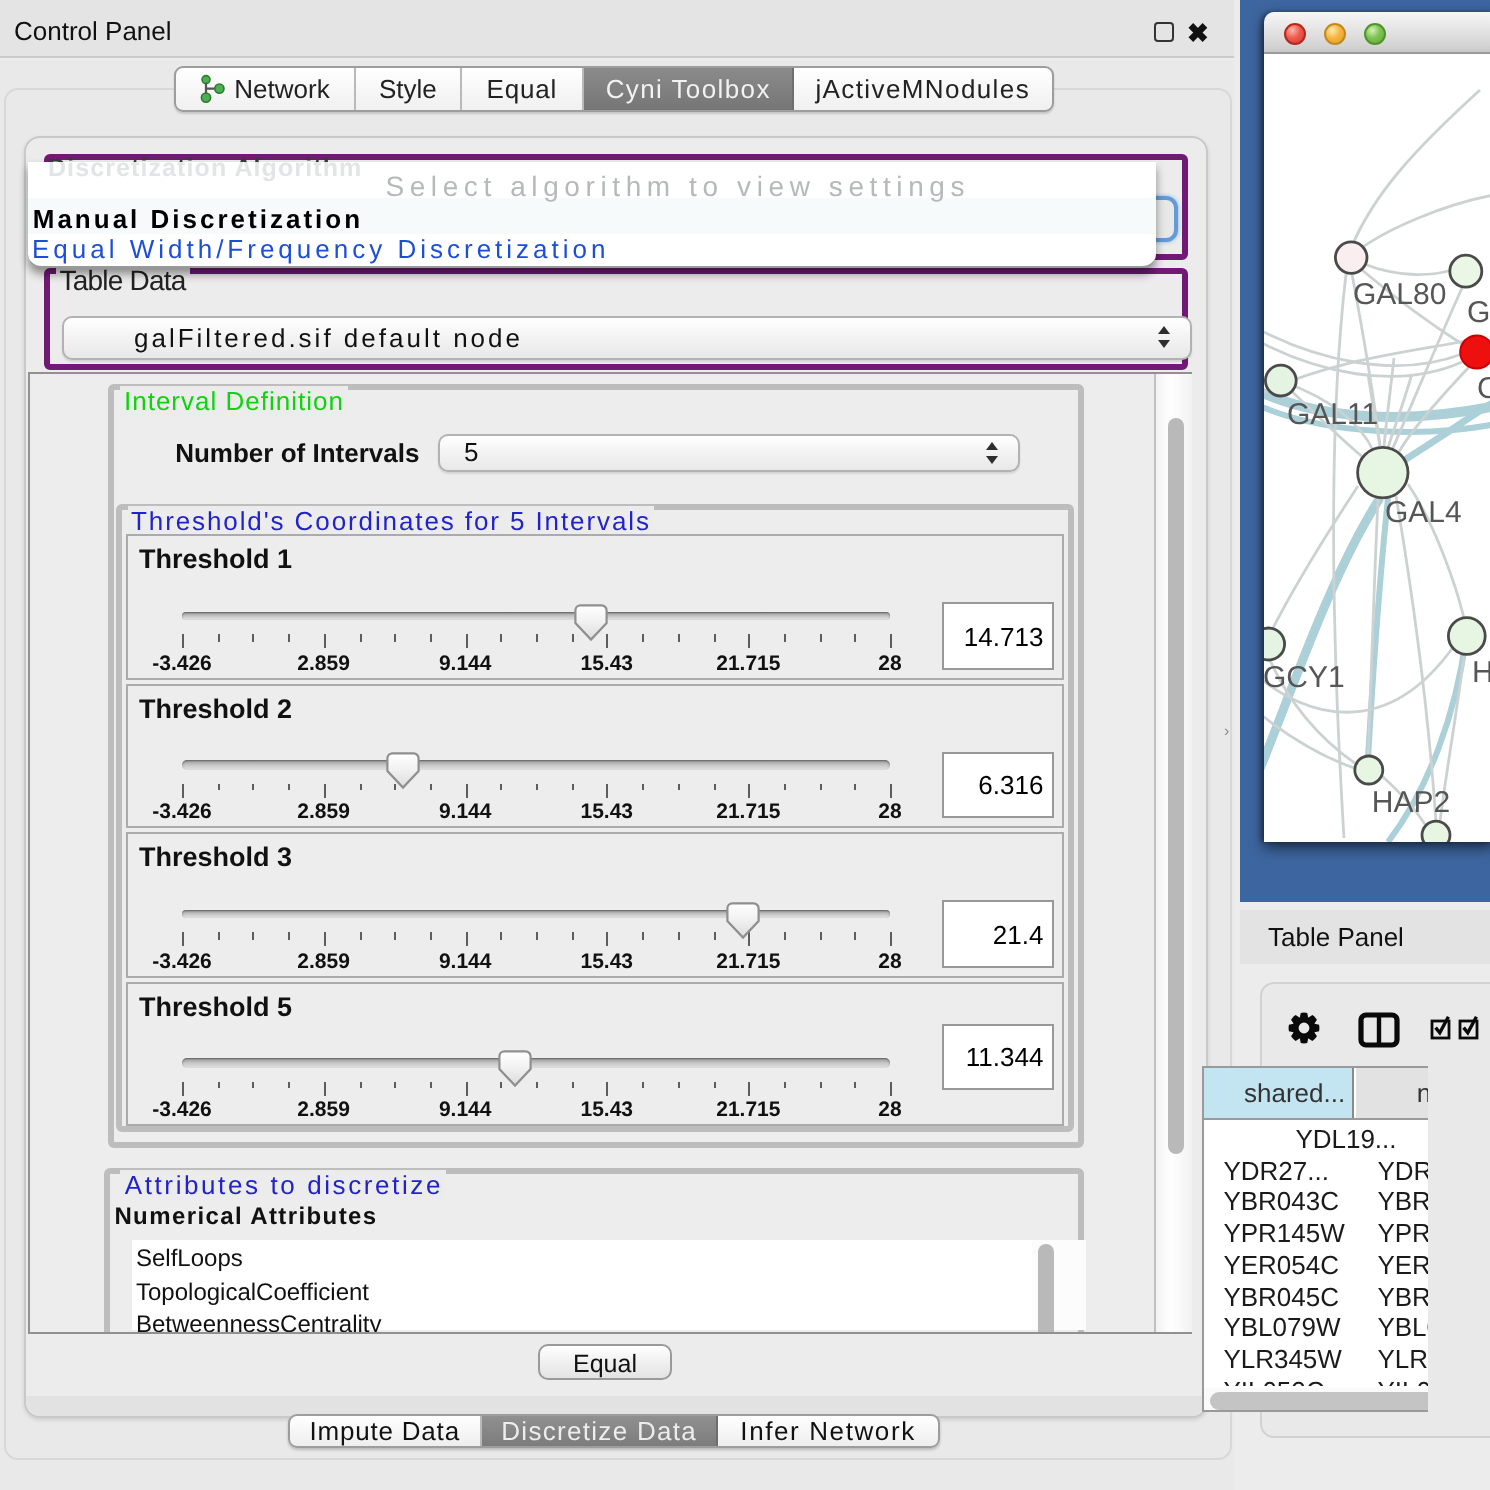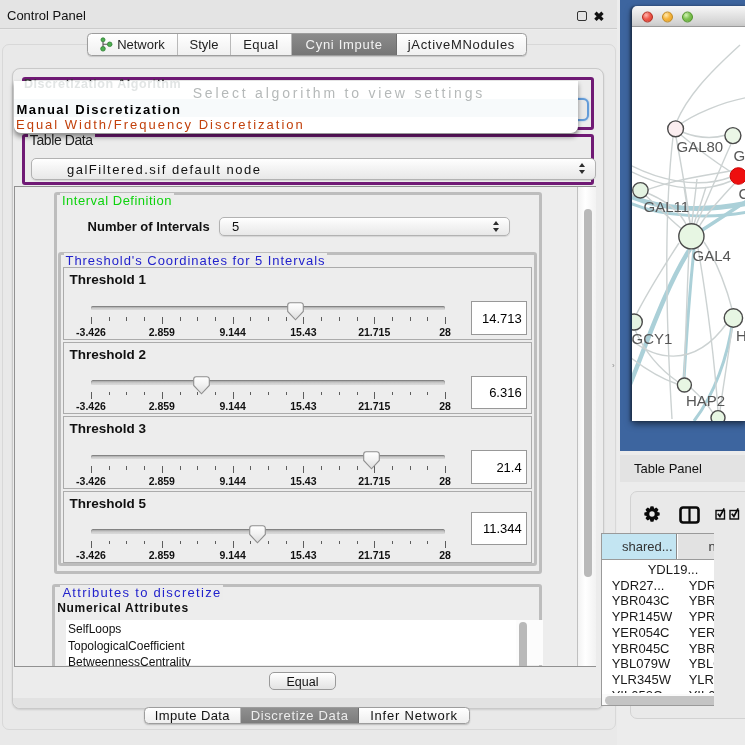--- a/index.html
+++ b/index.html
@@ -49,21 +49,21 @@
 .ticklab { position:absolute; width:60px; text-align:center; font-size:10.5px; font-weight:bold; color:#111; }
 .thumb { position:absolute; }
 .valbox { position:absolute; width:55.7px; height:33.5px; background:#ffffff; border:1px solid #989898; font-size:13px; color:#000; text-align:right; padding:8.5px 4px 0 0; }
 
 
 #popup { position:absolute; left:13.7px; top:80.6px; width:564px; height:53.9px; background:#ffffff; border-radius:0 0 7px 7px; border-bottom:1px solid #9a9a9a; box-shadow:0 3px 5px rgba(0,0,0,0.42); overflow:hidden; z-index:30; }
 #popup .ghost { position:absolute; left:10.3px; top:-4.1px; font-size:12.5px; color:#e2e5e5; letter-spacing:0.55px; font-weight:bold; }
 #darktitle { position:absolute; left:24px; top:76.5px; font-size:12.5px; color:#3a3a3a; letter-spacing:0.55px; font-weight:bold; z-index:5; }
 #popup .hint { position:absolute; left:179px; top:4.5px; font-size:14px; color:#b5b9b9; letter-spacing:2.8px; }
 #popup .it1 { position:absolute; left:2.7px; top:21.2px; font-size:13px; font-weight:bold; color:#000; letter-spacing:1.5px; }
-#popup .it2 { position:absolute; left:2.3px; top:36.6px; font-size:13px; color:#c2410c; letter-spacing:2.0px; }
+#popup .it2 { position:absolute; left:2.3px; top:36.6px; font-size:13px; color:#1d4ed8; letter-spacing:2.0px; }
 
 
 #bluewin { position:absolute; left:619.6px; top:0; width:125.4px; height:451px; background:#3d659f; }
 #macwin { position:absolute; left:12px; top:5.8px; width:115px; height:415.5px; border-radius:5px 0 0 0; box-shadow:-1.5px 0 2px rgba(0,0,0,0.35), 0 3px 7px rgba(0,0,0,0.55); }
 #mactitle { position:absolute; left:0; top:0; width:115px; height:21.2px; border-radius:5px 0 0 0; background:linear-gradient(#f7f7f7,#d3d3d3 85%,#c8c8c8); border-bottom:1px solid #9a9a9a; }
 .tl { position:absolute; top:11.6px; width:11px; height:11px; border-radius:50%; transform:translateY(-50%); }
 #tl-r { left:10.9px; background:radial-gradient(circle at 35% 30%, #ffb5ad, #ee5a4e 45%, #d43b2d); border:0.8px solid #b5281c; }
 #tl-y { left:30.7px; background:radial-gradient(circle at 35% 30%, #ffe9b0, #f6b53d 45%, #e29e27); border:0.8px solid #c28a1e; }
 #tl-g { left:50.3px; background:radial-gradient(circle at 35% 30%, #d2f3b2, #7fc254 45%, #62aa38); border:0.8px solid #4f9428; }
 #netcanvas { position:absolute; left:0; top:21.2px; width:115px; height:394px; background:#ffffff; overflow:hidden; }
@@ -96,21 +96,21 @@
 
 <div id="toptabs">
   <div class="seg" style="width:90.4px;"><svg width="13" height="15" viewBox="0 0 13 15" style="margin-right:4px;">
           <circle cx="3" cy="2.8" r="2" fill="#4caf50" stroke="#2e7d32" stroke-width="0.8"></circle>
           <circle cx="3" cy="11.8" r="2.3" fill="#4caf50" stroke="#2e7d32" stroke-width="0.8"></circle>
           <circle cx="9.7" cy="7.3" r="2.3" fill="#4caf50" stroke="#2e7d32" stroke-width="0.8"></circle>
           <path d="M3,4.8 v5 M3,7.3 h4.4" stroke="#555" stroke-width="1.1" fill="none"></path>
         </svg>Network</div>
   <div class="seg" style="width:52.5px;">Style</div>
   <div class="seg" style="width:61.4px;letter-spacing:0.4px;">Equal</div>
-  <div class="seg sel" style="width:105.1px;letter-spacing:0.7px;">Cyni Impute</div>
+  <div class="seg sel" style="width:105.1px;letter-spacing:0.7px;">Cyni Toolbox</div>
   <div class="seg" style="width:128.4px;border-right:none;letter-spacing:0.7px;">jActiveMNodules</div>
 </div>
 
 <div class="group" style="left:22px;top:77.4px;width:572px;height:53px;"></div>
 <div id="darktitle">Discretization Algorithm</div>
 
 <div class="abs" style="left:565px;top:97.5px;width:24px;height:23.5px;border:2.8px solid #639bd8;border-radius:6px;background:#e8e8e8;box-shadow:0 0 2px #86b3e2;"></div>
 
 <div class="group" style="left:22px;top:133.5px;width:572px;height:51px;">
   <div class="gtitle" style="left:2.8px;top:-3.3px;color:#222;font-size:14px;letter-spacing:-0.4px;">Table Data</div>

